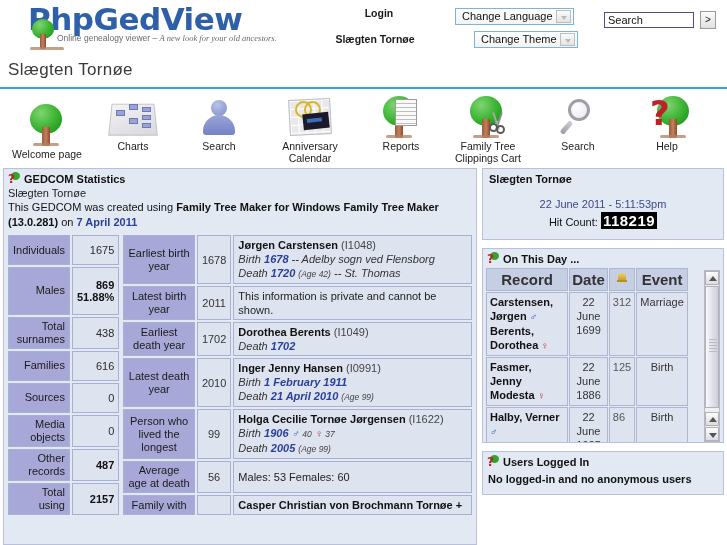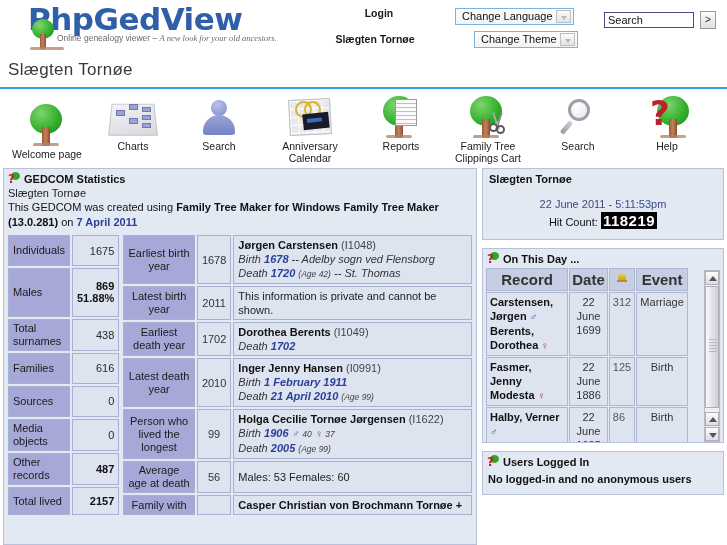--- a/index.html
+++ b/index.html
@@ -234,21 +234,21 @@
   .ged-created {
     font-size: 11px; color: #111; padding: 0 4px 3px 4px; line-height: 15px;
   }
   .ged-created b { font-weight: bold; }
   .ged-created .dt { color: #2a3f9a; font-weight: bold; }
 
   .stats-grid { display: flex; padding: 0 2px; }
   table.st { border-collapse: separate; border-spacing: 2px; }
   table.st td { border: 1px solid #a8b0d4; font-size: 11px; padding: 2px 4px; }
   td.lbl {
-    background: #a8a8d8; color: #1a1a1a; text-align: left;
+    background: #a8a8d8; color: #1a1a1a; text-align: right;
     width: 64px; line-height: 13px; margin-top: 12px;
   }
   td.val {
     background: #dde4f0; color: #2a2a2a; text-align: right;
     width: 48px; font-weight: normal;
   }
   td.val.bold { font-weight: bold; color: #111; }
   td.yr {
     background: #dde4f0; color: #333; text-align: center; width: 34px;
   }
@@ -536,21 +536,21 @@
           </tr>
           <tr>
             <td class="lbl" style="height:28px;">Media objects</td>
             <td class="val">0</td>
           </tr>
           <tr>
             <td class="lbl" style="height:28px;">Other records</td>
             <td class="val bold">487</td>
           </tr>
           <tr>
-            <td class="lbl" style="height:28px;">Total lived</td>
+            <td class="lbl" style="height:28px;">Total using</td>
             <td class="val bold">2157</td>
           </tr>
         </tbody>
           </table>
 
         <table class="st">
           <tbody>
               <tr>
             <td class="lbl2">Earliest birth year</td>
             <td class="yr">1678</td>

